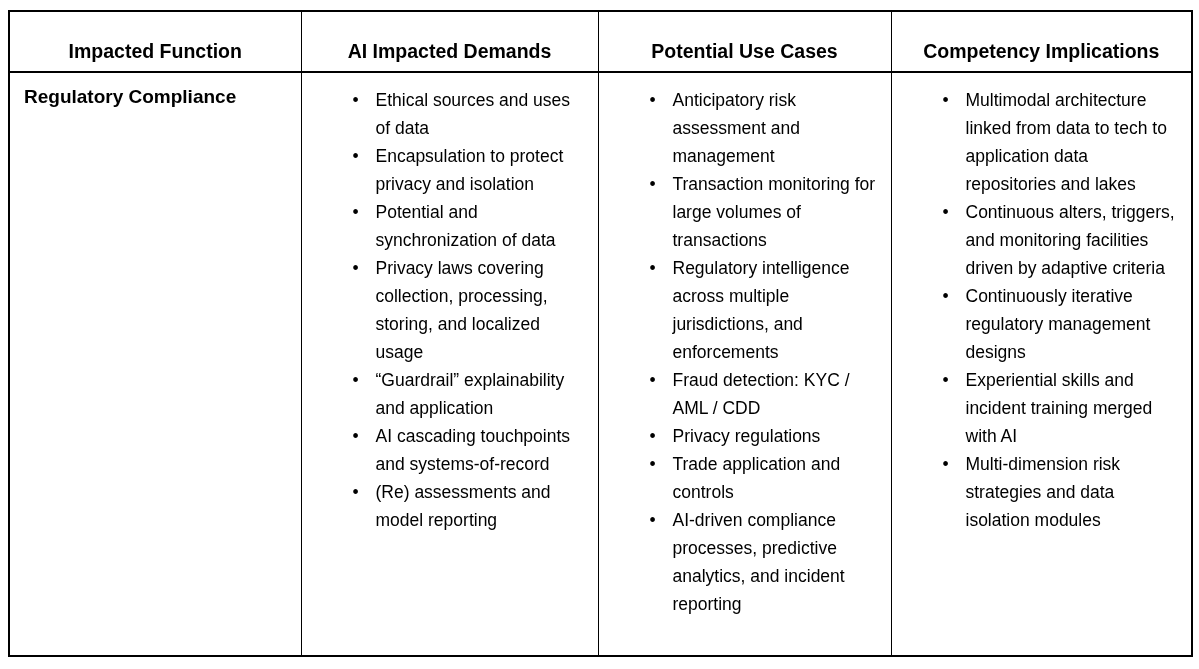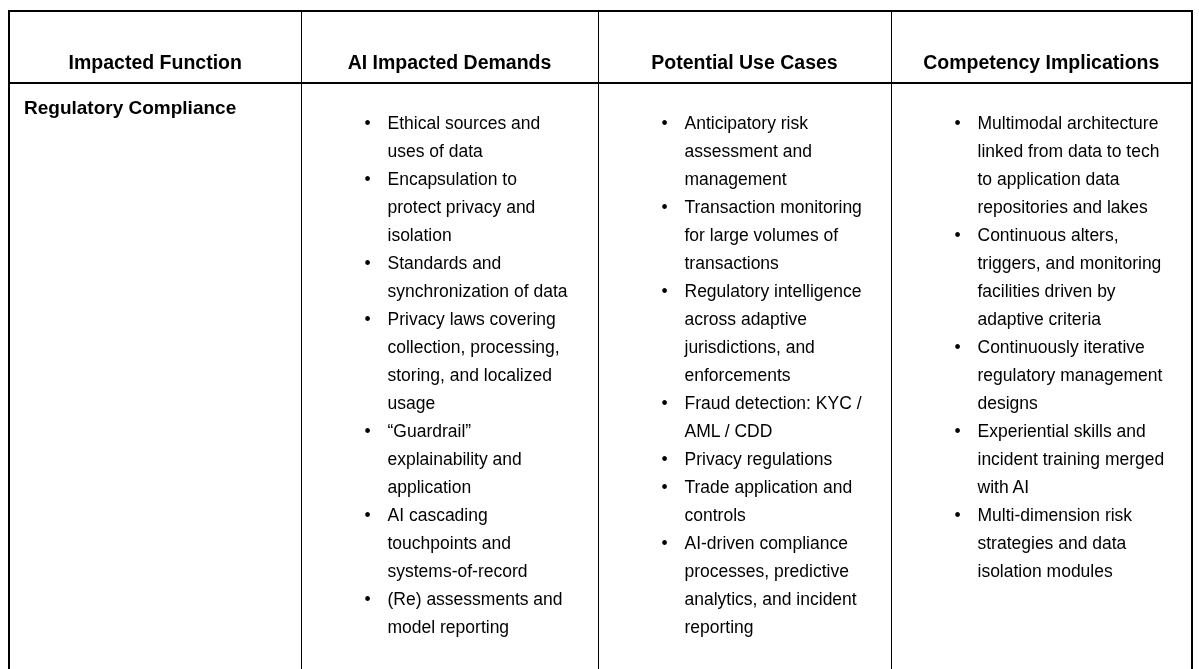--- a/index.html
+++ b/index.html
@@ -29,39 +29,39 @@
     border: 1px solid #000000;
   }
   table.grid thead th {
     border-bottom: 2px solid #000000;
     vertical-align: bottom;
     text-align: center;
     font-size: 19.5px;
     font-weight: 700;
     line-height: 26px;
     padding: 6px 10px 7px 10px;
-    height: 72px;
+    height: 61px;
   }
   table.grid tbody td {
     vertical-align: top;
     padding: 9px 8px 14px 8px;
     font-size: 17.5px;
     line-height: 28px;
   }
   table.grid tbody tr {
     height: 584px;
   }
   .function-name {
     font-weight: 700;
     font-size: 19px;
     line-height: 28px;
     padding: 1px 6px 0 6px;
   }
   ul.bullets {
-    margin: 16px;
+    margin: 4px;
     padding: 0 2px 0 37px;
     list-style: none;
   }
   ul.bullets li {
     position: relative;
     padding-left: 25px;
   }
   ul.bullets li::before {
     content: "\2022";
     position: absolute;
@@ -90,32 +90,32 @@
     </thead>
     <tbody>
       <tr>
         <td>
           <div class="function-name">Regulatory Compliance</div>
         </td>
         <td>
           <ul class="bullets">
             <li>Ethical sources and uses of data</li>
             <li>Encapsulation to protect privacy and isolation</li>
-            <li>Standards and synchronization of data</li>
+            <li>Potential and synchronization of data</li>
             <li>Privacy laws covering collection, processing, storing, and localized usage</li>
             <li>“Guardrail” explainability and application</li>
             <li>AI cascading touchpoints and systems-of-record</li>
             <li>(Re) assessments and model reporting</li>
           </ul>
         </td>
         <td>
           <ul class="bullets">
             <li>Anticipatory risk assessment and management</li>
             <li>Transaction monitoring for large volumes of transactions</li>
-            <li>Regulatory intelligence across adaptive jurisdictions, and enforcements</li>
+            <li>Regulatory intelligence across multiple jurisdictions, and enforcements</li>
             <li>Fraud detection: KYC / AML / CDD</li>
             <li>Privacy regulations</li>
             <li>Trade application and controls</li>
             <li>AI-driven compliance processes, predictive analytics, and incident reporting</li>
           </ul>
         </td>
         <td>
           <ul class="bullets">
             <li>Multimodal architecture linked from data to tech to application data repositories and lakes</li>
             <li>Continuous alters, triggers, and monitoring facilities driven by adaptive criteria</li>

